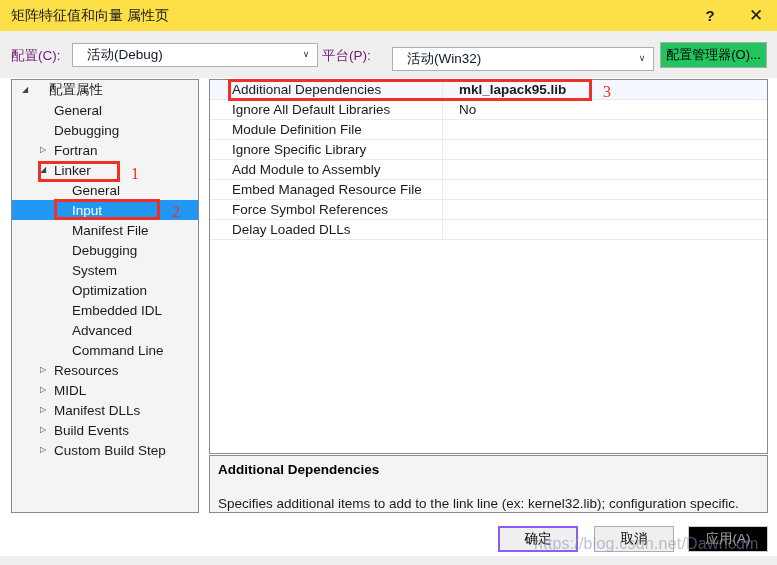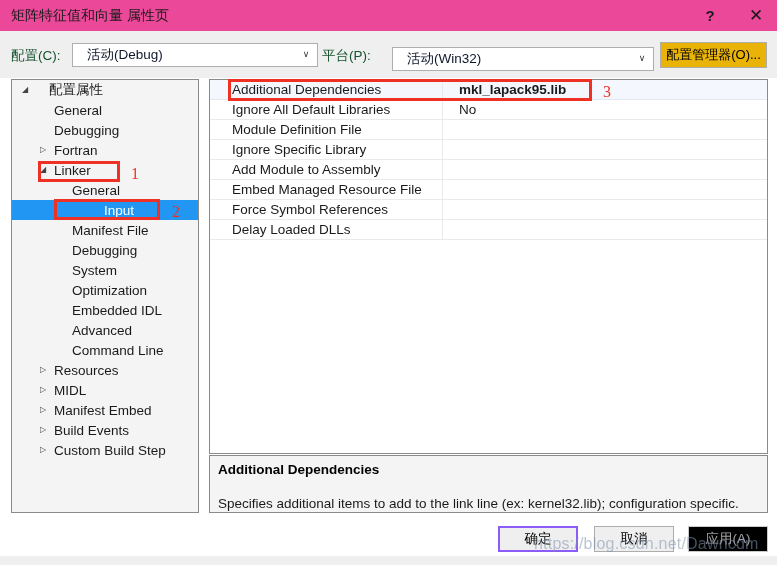--- a/index.html
+++ b/index.html
@@ -16,21 +16,21 @@
     overflow: hidden;
     position: relative;
     -webkit-font-smoothing: antialiased;
   }
 
   
   #titlebar {
     position: absolute;
     left: 0; top: 0;
     width: 777px; height: 31px;
-    background: #ec4899;
+    background: #fde047;
   }
   #title-text {
     position: absolute;
     left: 11px; top: 7px;
     font-size: 14px;
     color: #1a1a1a;
     white-space: nowrap;
   }
   .tb-btn {
     position: absolute;
@@ -49,21 +49,21 @@
   
   #configbar {
     position: absolute;
     left: 0; top: 31px;
     width: 777px; height: 47px;
     background: #efefef;
   }
   .cfg-label {
     position: absolute;
     font-size: 13.5px;
-    color: #14532d;
+    color: #701a75;
     white-space: nowrap;
   }
   #cfg-label-config { left: 11px; top: 47px; }
   #cfg-label-platform { left: 322px; top: 47px; }
 
   .combo {
     position: absolute;
     height: 24px;
     background: #ffffff;
     border: 1px solid #aeaeae;
@@ -87,21 +87,21 @@
     line-height: 1;
     padding-bottom: 2px;
   }
   #combo-config { left: 72px; top: 43px; width: 246px; }
   #combo-platform { left: 392px; top: 47px; width: 262px; }
 
   #btn-config-manager {
     position: absolute;
     left: 660px; top: 42px;
     width: 107px; height: 26px;
-    background: #eab308;
+    background: #22c55e;
     border: 1px solid #adadad;
     box-sizing: border-box;
     display: flex;
     align-items: center;
     justify-content: center;
     font-size: 13px;
     color: #000;
     white-space: nowrap;
   }
 
@@ -120,21 +120,20 @@
     height: 20px;
     display: flex;
     align-items: center;
     font-size: 13.5px;
     color: #1a1a1a;
     white-space: nowrap;
   }
   .tree-item.selected {
     background: #2196f3;
     color: #ffffff;
-    padding-left: 32px;
   }
   .tree-item .exp {
     position: absolute;
     width: 14px;
     text-align: center;
     font-size: 8px;
     color: #444;
     line-height: 1;
   }
   .tree-item.selected .exp { color: #fff; }
@@ -371,21 +370,21 @@
     <div class="tree-item lv1">
       <span class="exp">▷</span>
       <span class="lbl">Resources</span>
     </div>
     <div class="tree-item lv1">
       <span class="exp">▷</span>
       <span class="lbl">MIDL</span>
     </div>
     <div class="tree-item lv1">
       <span class="exp">▷</span>
-      <span class="lbl">Manifest Embed</span>
+      <span class="lbl">Manifest DLLs</span>
     </div>
     <div class="tree-item lv1">
       <span class="exp">▷</span>
       <span class="lbl">Build Events</span>
     </div>
     <div class="tree-item lv1">
       <span class="exp">▷</span>
       <span class="lbl">Custom Build Step</span>
     </div>
   </div>

